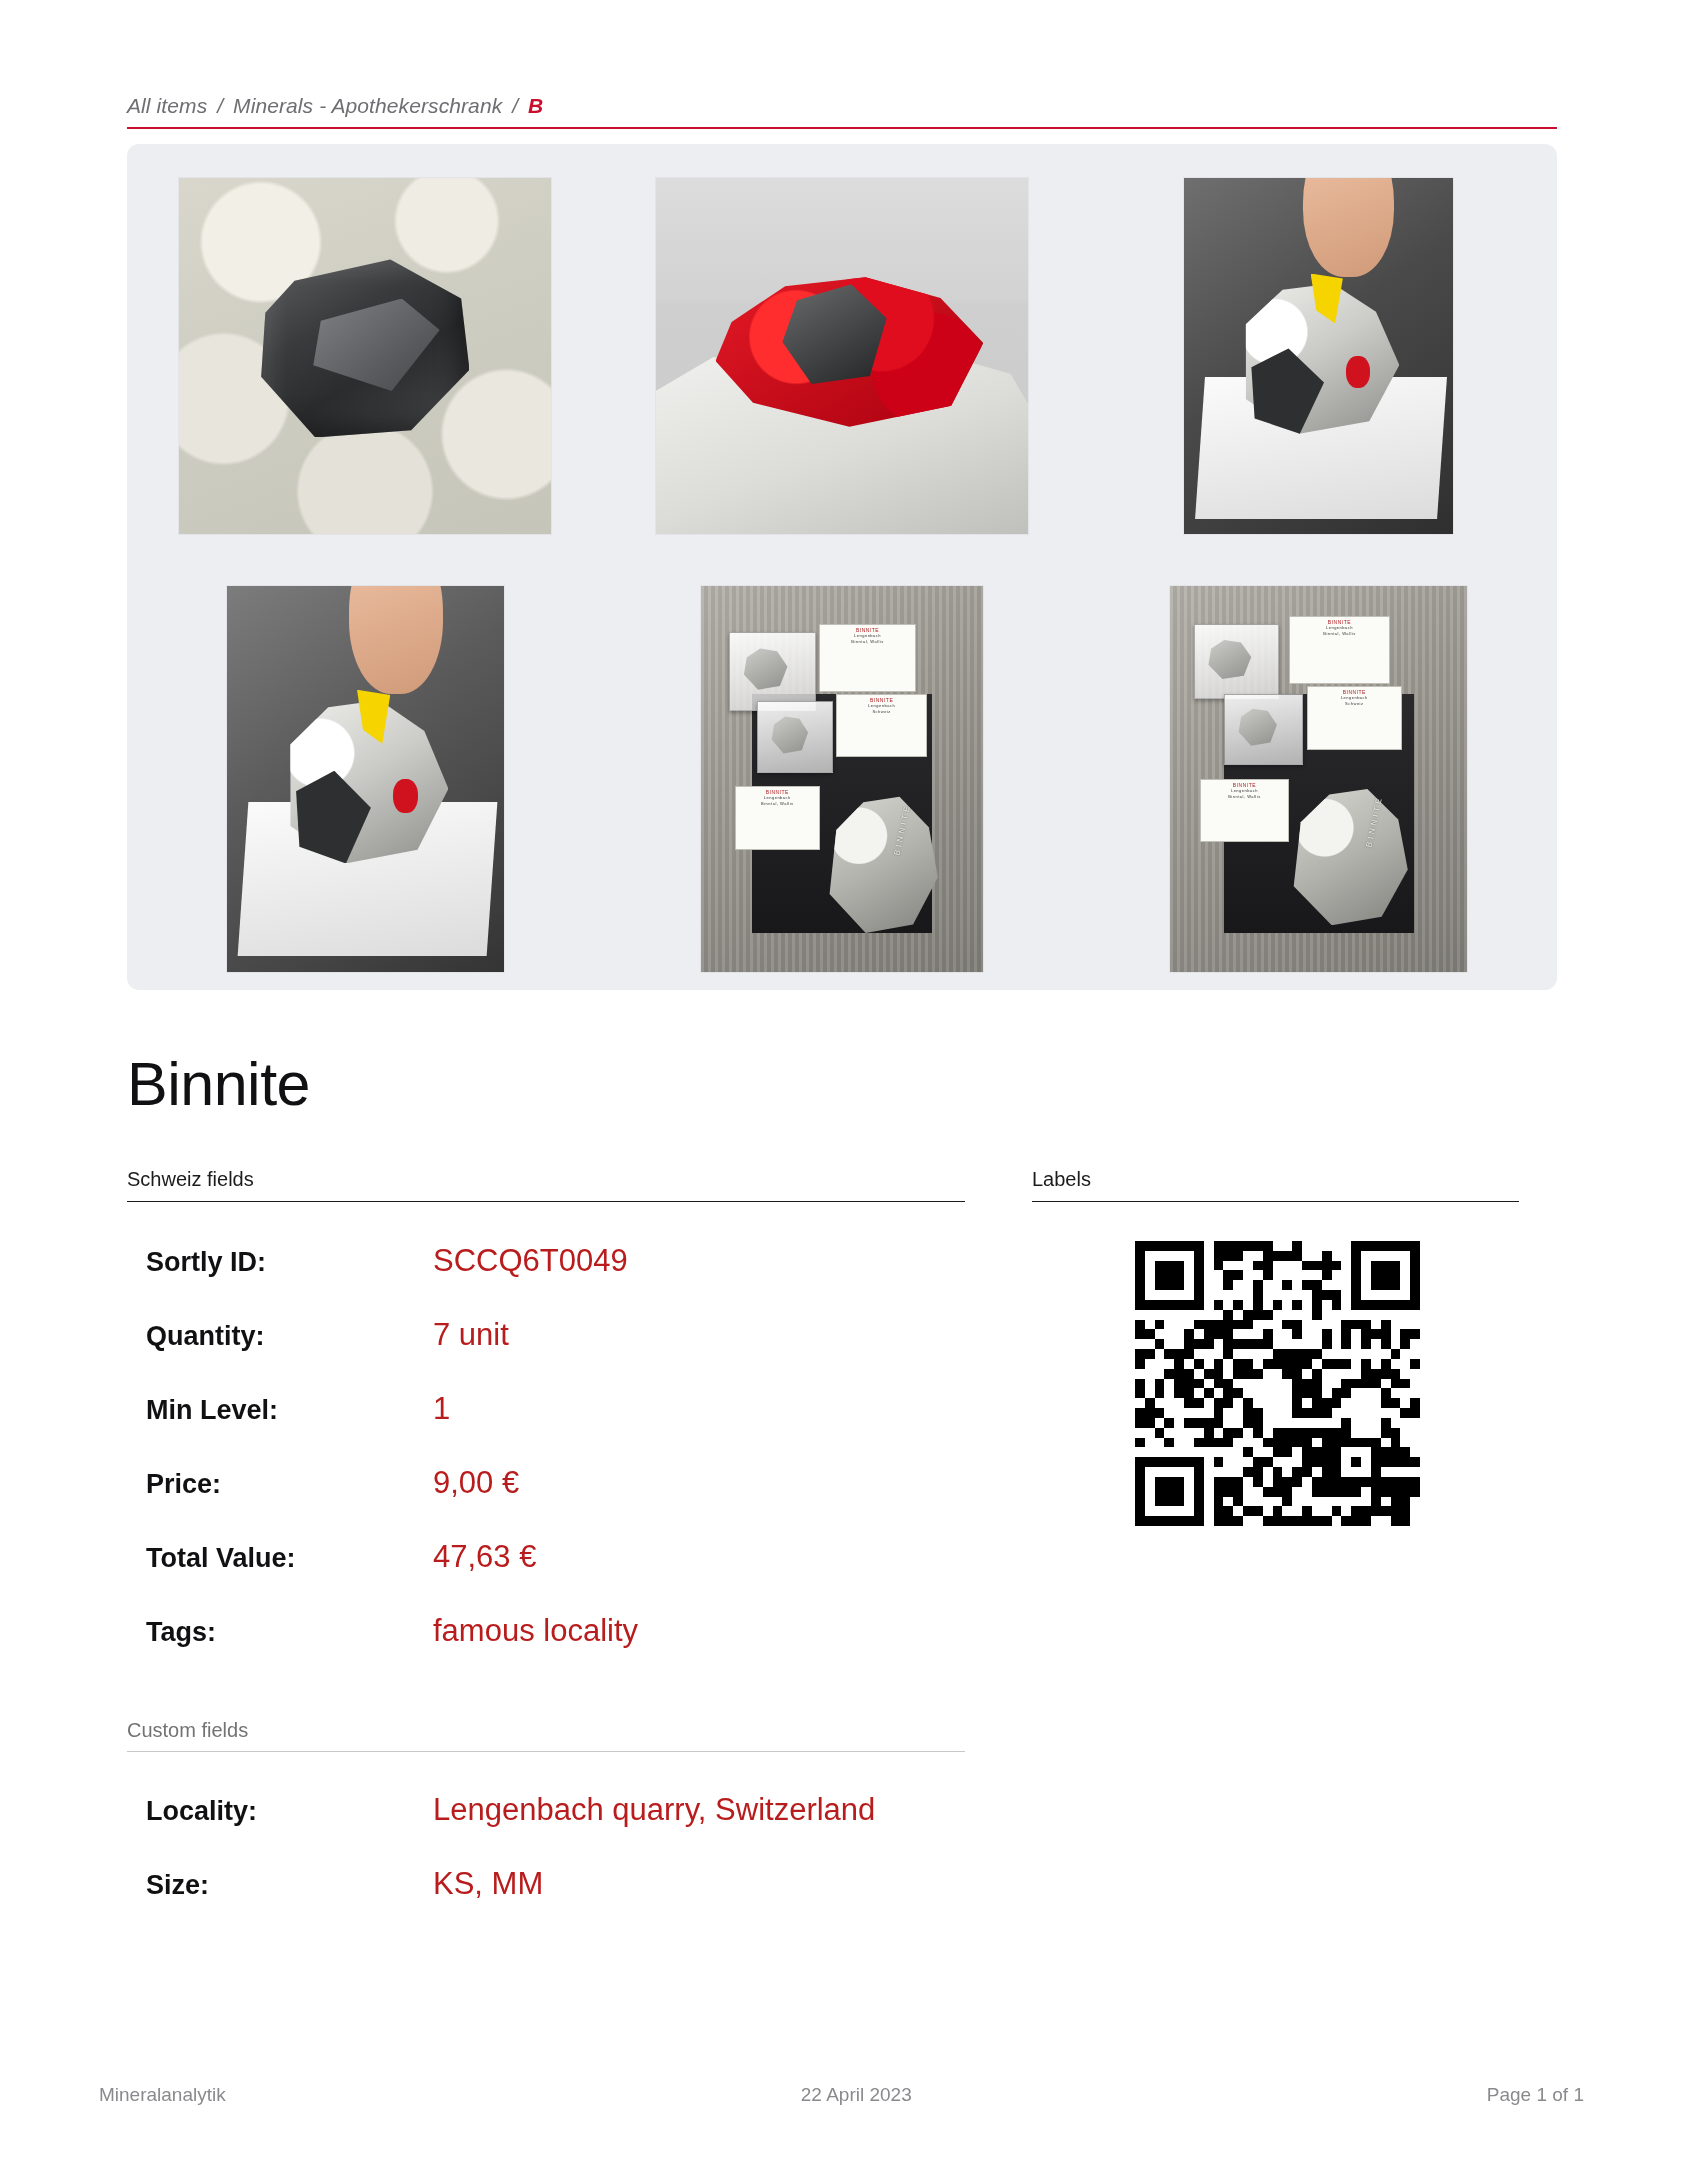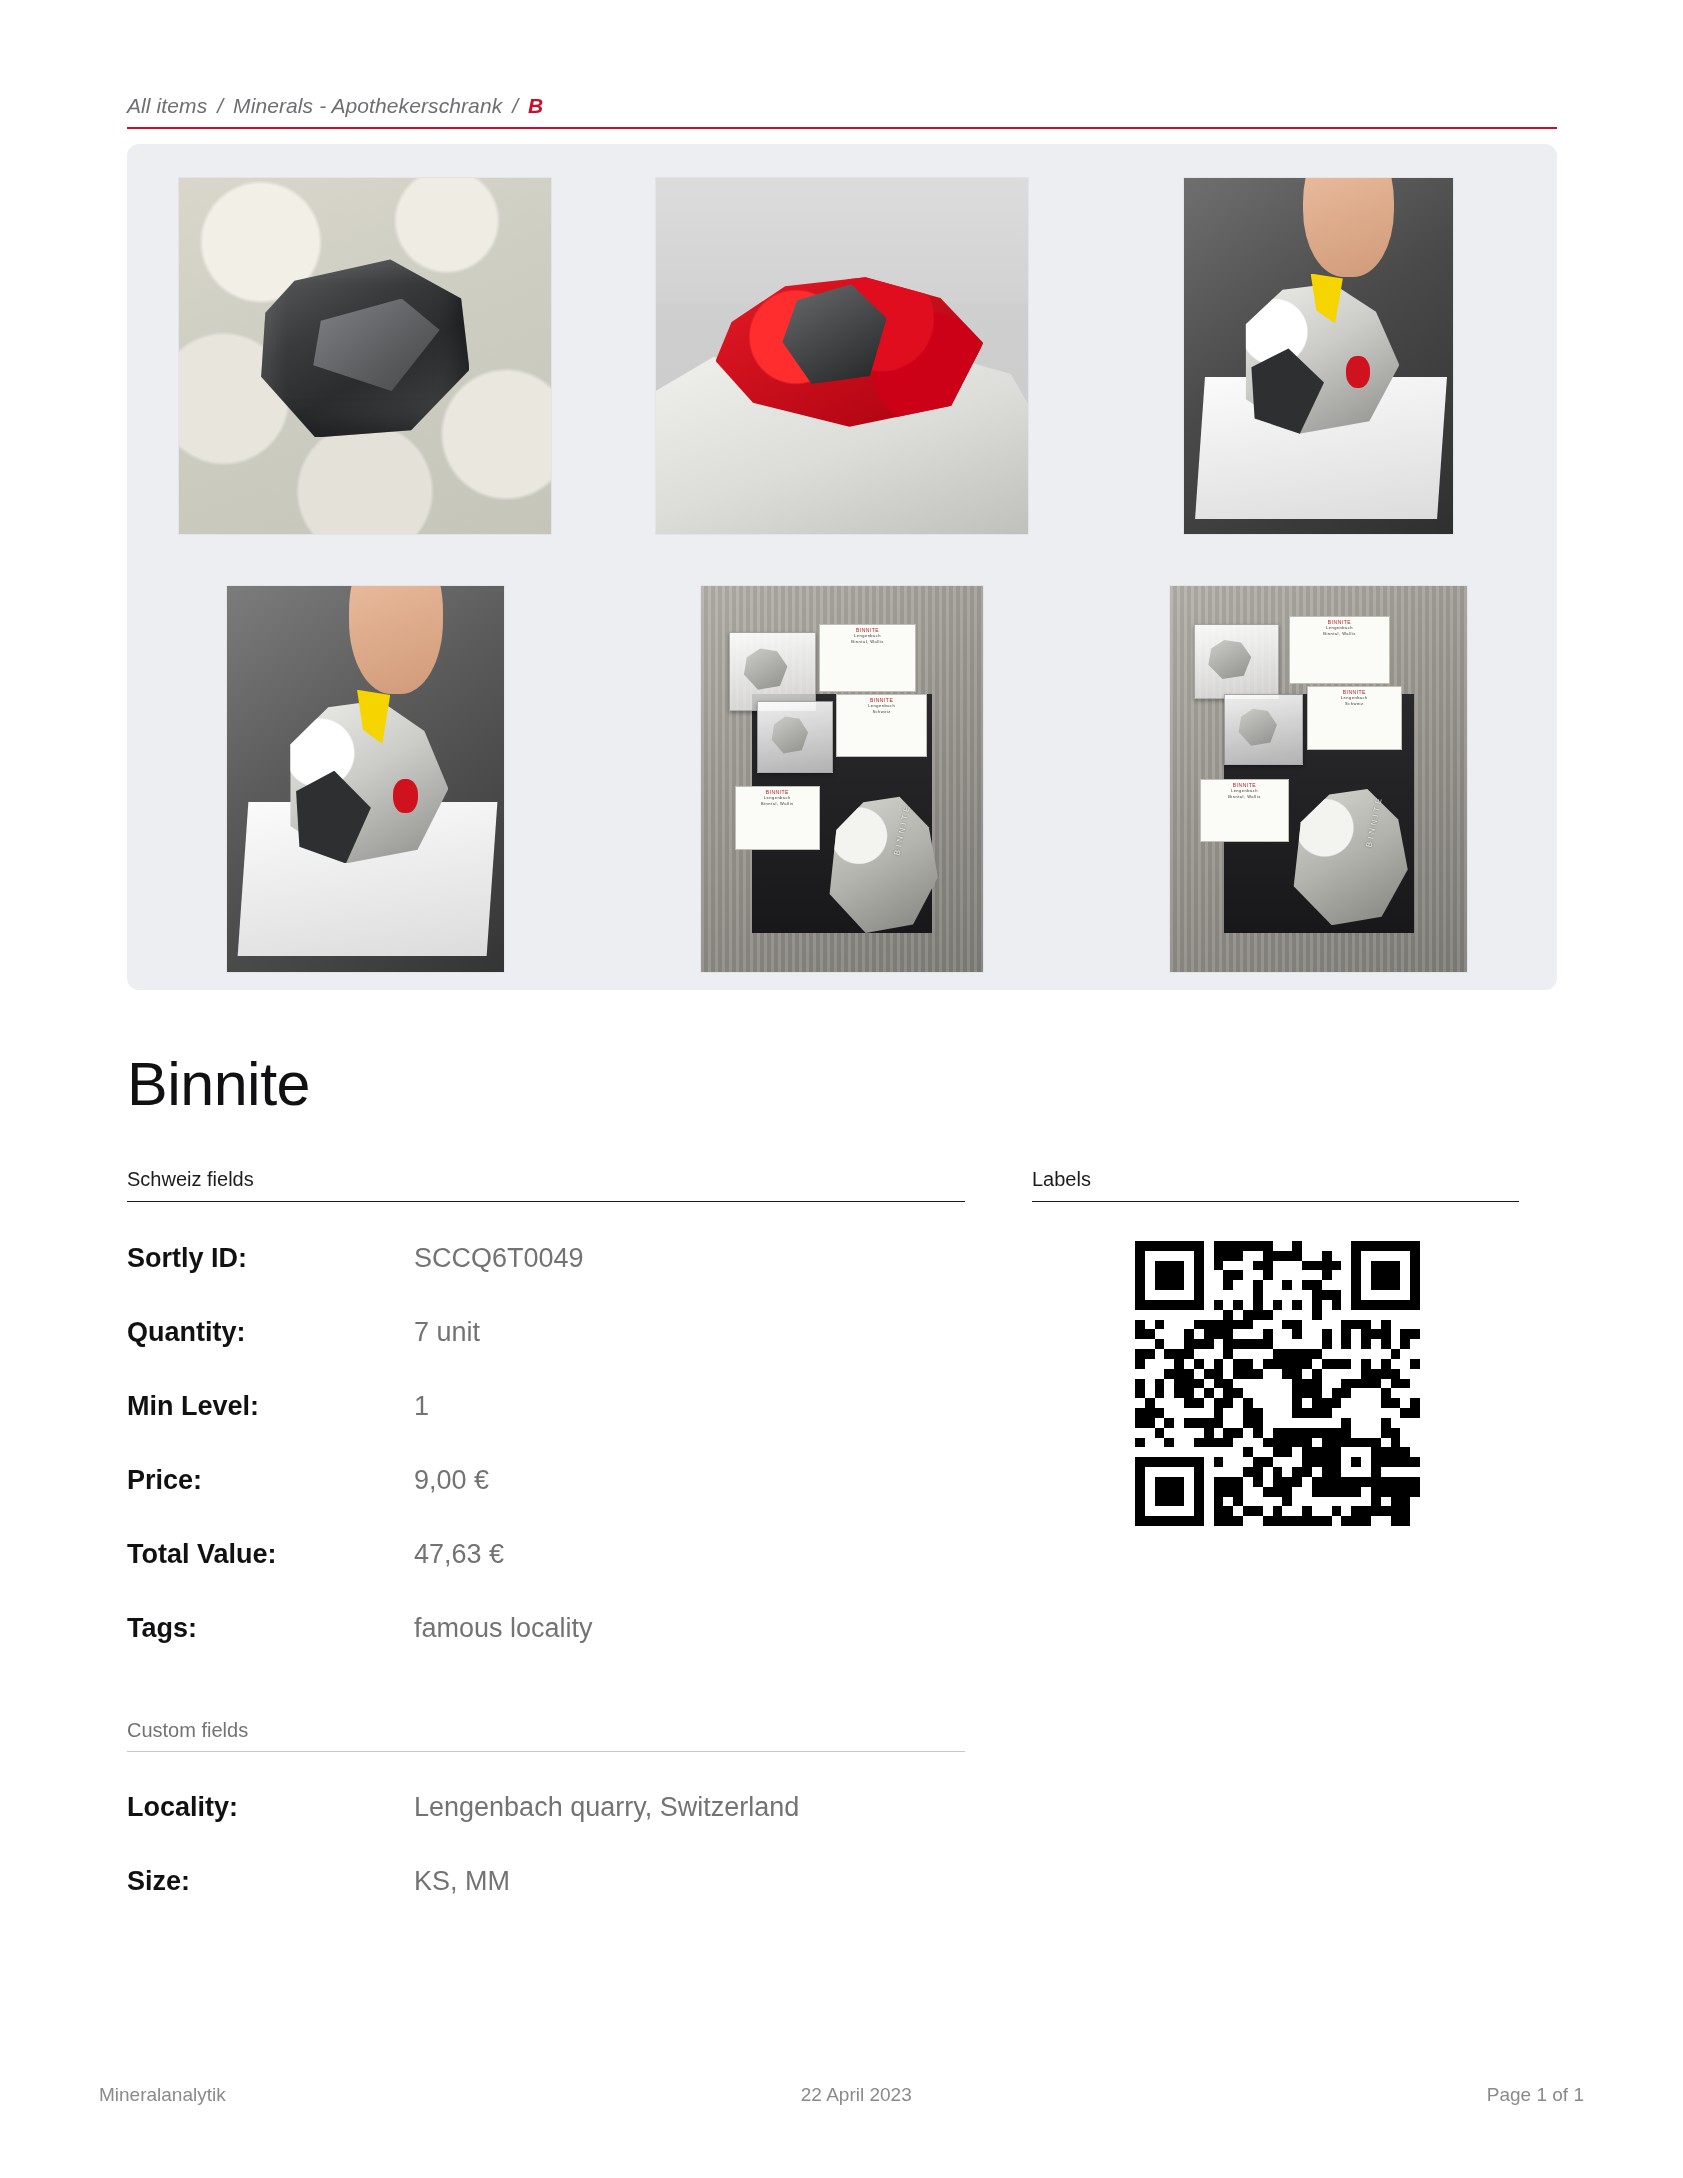--- a/index.html
+++ b/index.html
@@ -282,25 +282,26 @@
   .row {
     display: flex;
     align-items: baseline;
     height: 74px;
   }
   .row .k {
     width: 287px;
     font-size: 27px;
     font-weight: 700;
     color: #111113;
+    margin-left: 19px;
   }
   .row .v {
-    font-size: 27px;
+    font-size: 31px;
     font-weight: 400;
-    color: #737373;
+    color: #b91c1c;
   }
 
   
   .qr-wrap {
     position: absolute;
     left: 1135px;
     top: 1241px;
     width: 285px;
     height: 285px;
     background: #ffffff;

